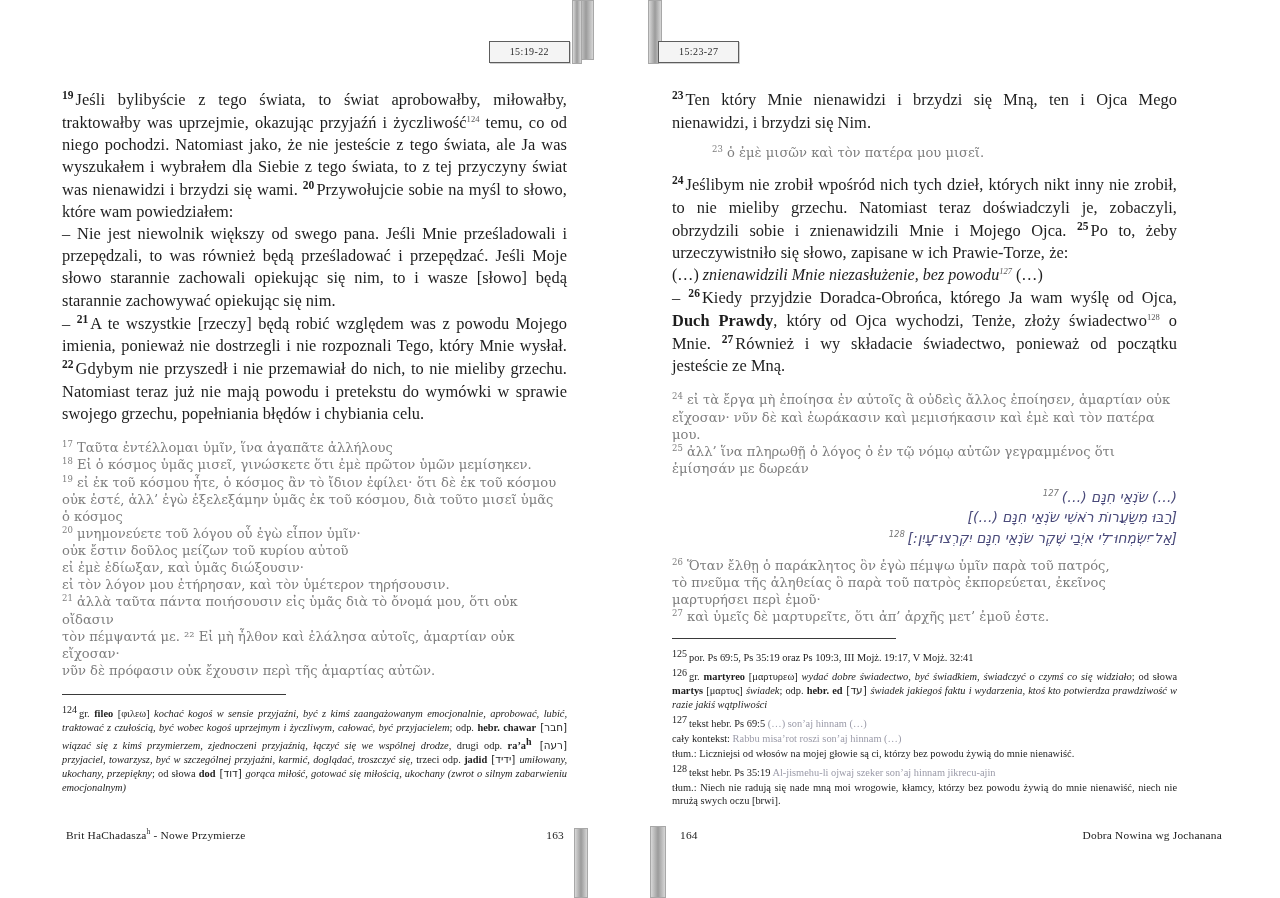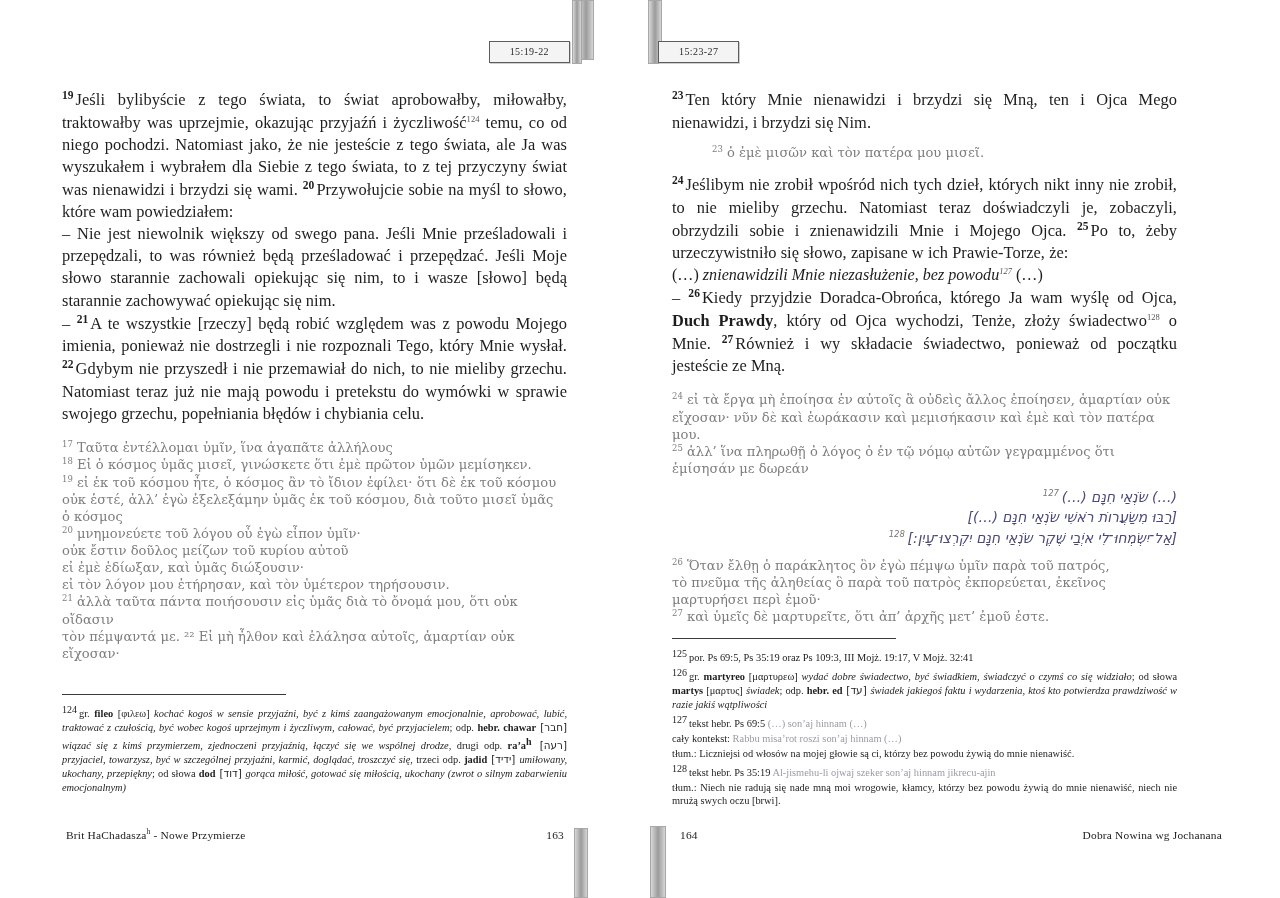--- a/index.html
+++ b/index.html
@@ -200,20 +200,21 @@
             <div class="gline"><sup>18</sup> <span>Εἰ ὁ κόσμος ὑμᾶς μισεῖ, γινώσκετε ὅτι ἐμὲ πρῶτον ὑμῶν μεμίσηκεν.</span></div>
             <div class="gline"><sup>19</sup> <span>εἰ ἐκ τοῦ κόσμου ἦτε, ὁ κόσμος ἂν τὸ ἴδιον ἐφίλει· ὅτι δὲ ἐκ τοῦ κόσμου</span></div>
             <div class="gline"><span>οὐκ ἐστέ, ἀλλ’ ἐγὼ ἐξελεξάμην ὑμᾶς ἐκ τοῦ κόσμου, διὰ τοῦτο μισεῖ ὑμᾶς</span></div>
             <div class="gline"><span>ὁ κόσμος</span></div>
             <div class="gline"><sup>20</sup> <span>μνημονεύετε τοῦ λόγου οὗ ἐγὼ εἶπον ὑμῖν·</span></div>
             <div class="gline"><span>οὐκ ἔστιν δοῦλος μείζων τοῦ κυρίου αὐτοῦ</span></div>
             <div class="gline"><span>εἰ ἐμὲ ἐδίωξαν, καὶ ὑμᾶς διώξουσιν·</span></div>
             <div class="gline"><span>εἰ τὸν λόγον μου ἐτήρησαν, καὶ τὸν ὑμέτερον τηρήσουσιν.</span></div>
             <div class="gline"><sup>21</sup> <span>ἀλλὰ ταῦτα πάντα ποιήσουσιν εἰς ὑμᾶς διὰ τὸ ὄνομά μου, ὅτι οὐκ οἴδασιν</span></div>
             <div class="gline"><span>τὸν πέμψαντά με. ²² Εἰ μὴ ἦλθον καὶ ἐλάλησα αὐτοῖς, ἁμαρτίαν οὐκ εἴχοσαν·</span></div>
+            <div class="gline"><span>νῦν δὲ πρόφασιν οὐκ ἔχουσιν περὶ τῆς ἁμαρτίας αὐτῶν.</span></div>
           </div>
       </div>
 
       <div class="fn-block lp">
         <div class="fn-rule"></div>
         <div id="fn-left">
             <p class="fn-item"><sup>124</sup><span>gr. </span><b>fileo</b><span> [φιλεω] </span><i>kochać kogoś w sensie przyjaźni, być z kimś zaangażowanym emocjonalnie, aprobować, lubić, traktować z czułością, być wobec kogoś uprzejmym i życzliwym, całować, być przyjacielem</i><span>; odp. </span><b>hebr. chawar</b><span class="heb"> [חבר] </span><i>wiązać się z kimś przymierzem, zjednoczeni przyjaźnią, łączyć się we wspólnej drodze</i><span>, drugi odp. </span><b>ra’a</b><sup style="font-weight: bold;">h</sup><span class="heb"> [רעה] </span><i>przyjaciel, towarzysz, być w szczególnej przyjaźni, karmić, doglądać, troszczyć się</i><span>, trzeci odp. </span><b>jadid</b><span class="heb"> [ידיד] </span><i>umiłowany, ukochany, przepiękny</i><span>; od słowa </span><b>dod</b><span class="heb"> [דוד] </span><i>gorąca miłość, gotować się miłością, ukochany (zwrot o silnym zabarwieniu emocjonalnym)</i></p>
           </div>
       </div>
 

